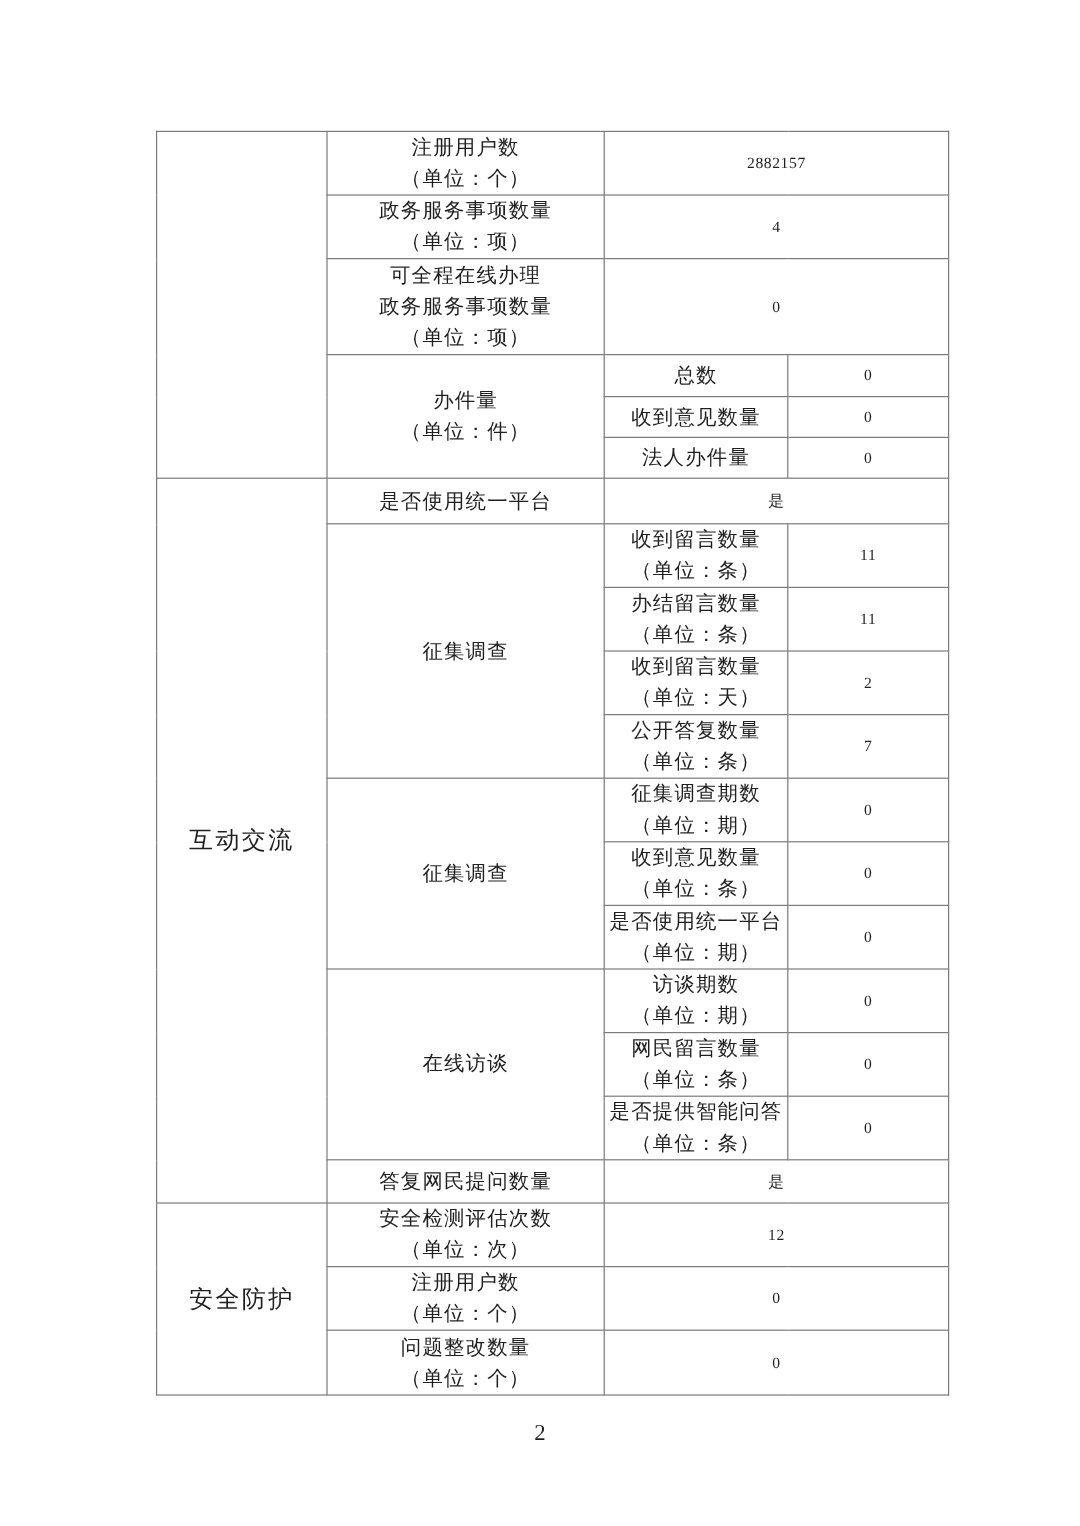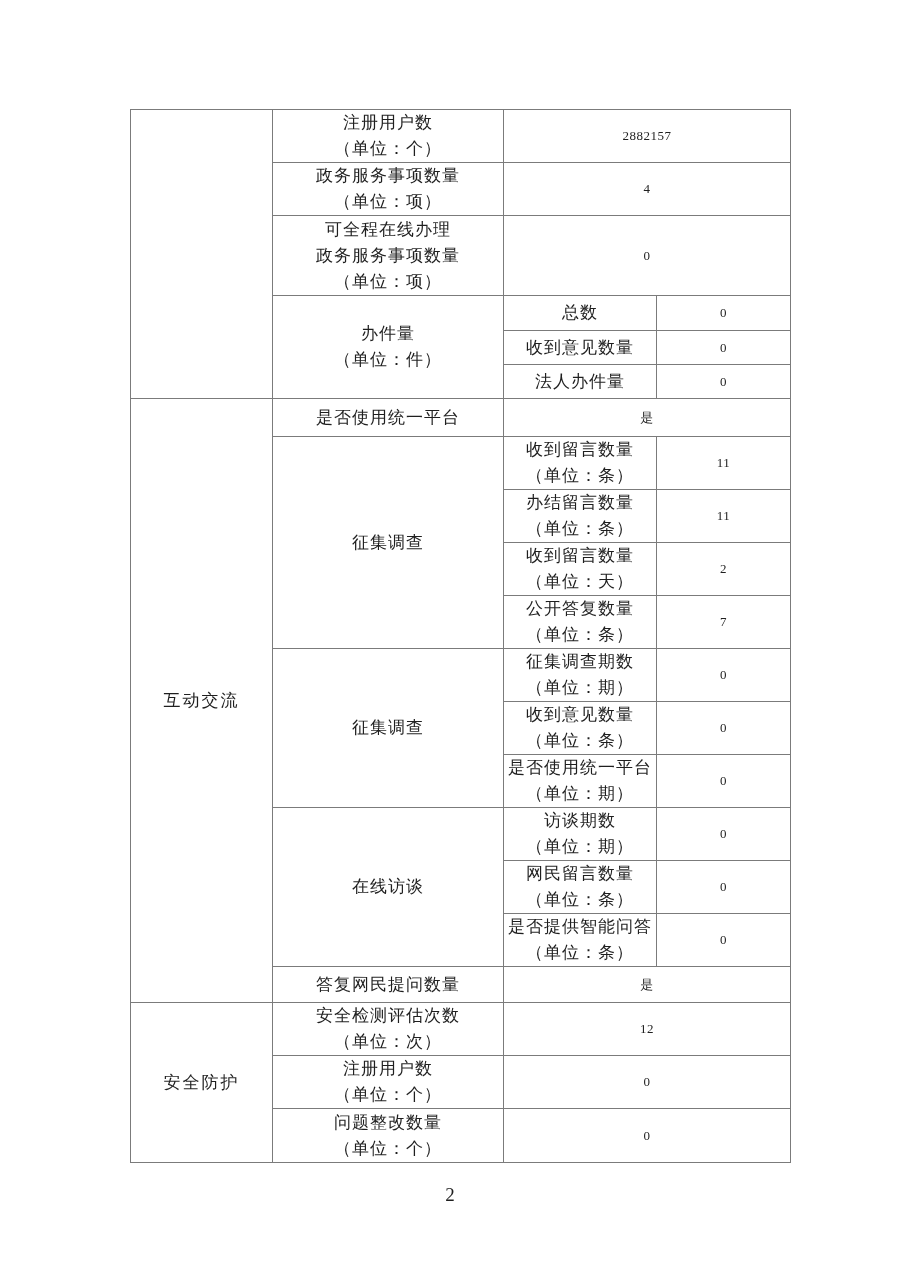--- a/index.html
+++ b/index.html
@@ -26,21 +26,21 @@
     table-layout: fixed;
   }
   table.report-table td {
     border: 1px solid #7b7b7b;
     text-align: center;
     vertical-align: middle;
     white-space: pre-line;
     overflow: hidden;
   }
   td.cat {
-    font-size: 17px;
+    font-size: 20px;
     letter-spacing: 2px;
     margin-top: 18px;
   }
   td.lbl, td.grp, td.sub {
     font-size: 17px;
     letter-spacing: 1px;
     line-height: 26px;
   }
   td.val {
     font-size: 13px;

